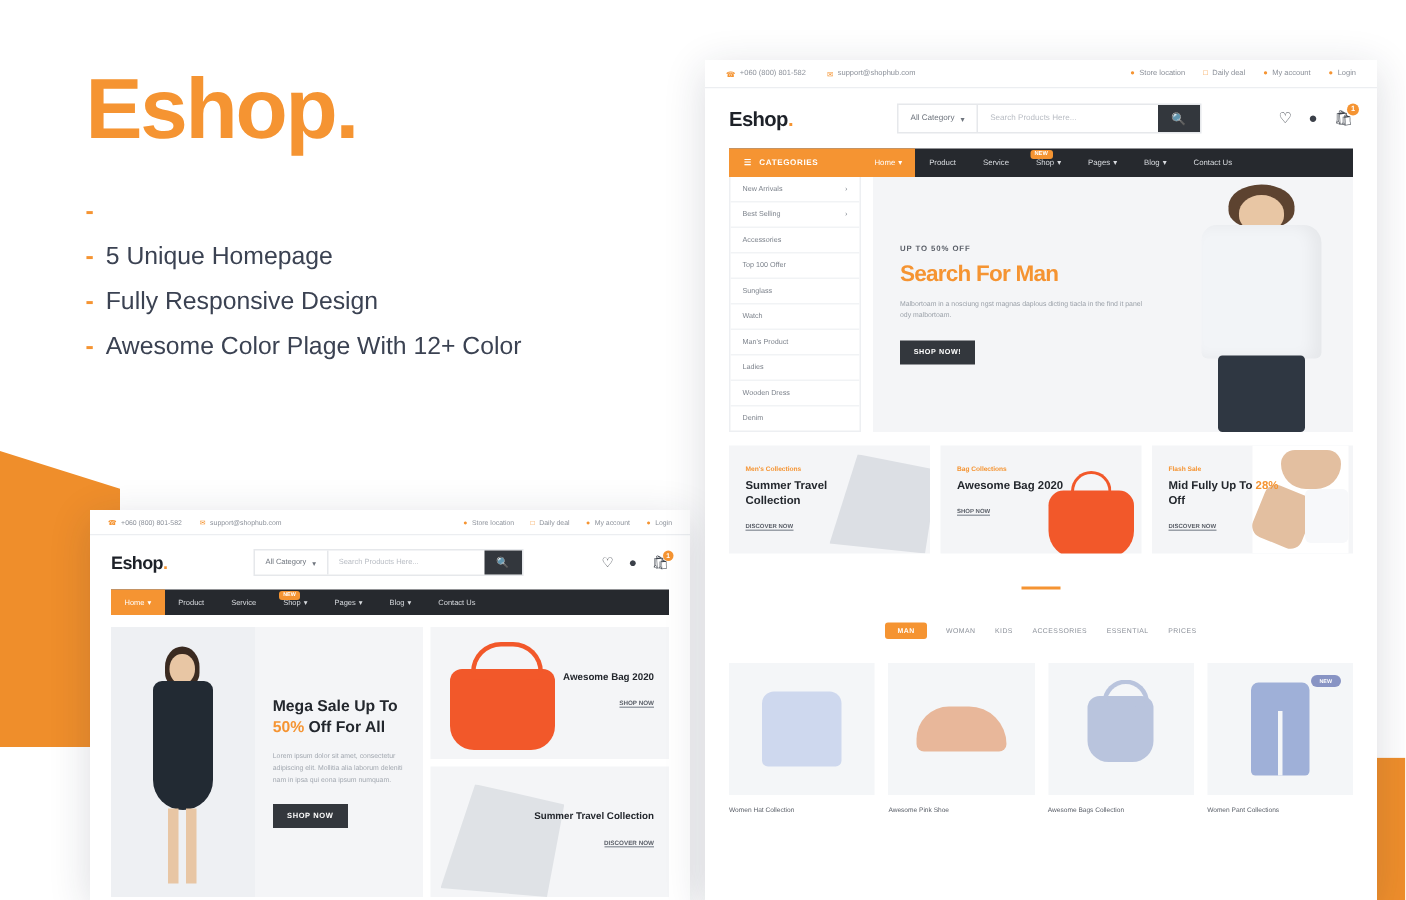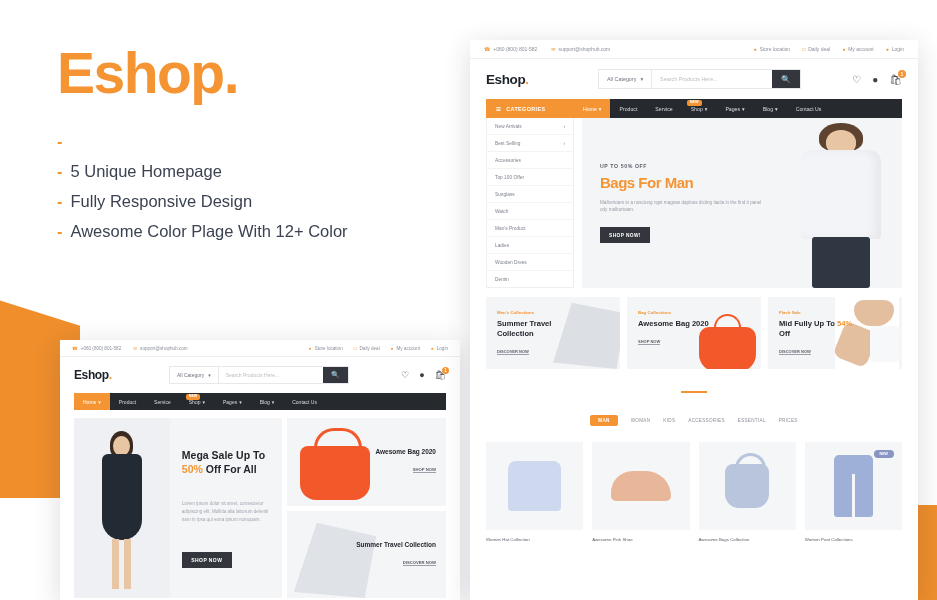--- a/index.html
+++ b/index.html
@@ -266,21 +266,21 @@
 
     <div class="sec-hero" style="margin:8px 14px 0;height:180px;gap:5px;">
       <div class="sec-left">
         <div class="sec-dressbox">
           <div class="dress-hair" style="left:38%;top:7%;width:24%;height:15%;"></div>
           <div class="dress-head" style="left:41%;top:10%;width:17%;height:11%;"></div>
           <div class="dress-body" style="left:29%;top:20%;width:42%;height:48%;"></div>
           <div class="dress-legs" style="left:40%;top:67%;width:7%;height:28%;"></div>
           <div class="dress-legs" style="left:52%;top:67%;width:7%;height:28%;"></div>
         </div>
-        <div class="sec-copy" style="padding:0 12px;gap:16px;">
+        <div class="sec-copy" style="padding:0 12px;">
           <div style="font-size:10.5px;font-weight:bold;color:#23272d;line-height:1.35;">
             <span>Mega Sale Up To </span><span style="color:#f59432;">50%</span><span> Off For All</span>
           </div>
           <div style="font-size:4.6px;color:#a2a8b0;line-height:1.7;margin-top:8px;">Lorem ipsum dolor sit amet, consectetur adipiscing elit. Mollitia alia laborum deleniti nam in ipsa qui eona ipsum numquam.</div>
           <div class="btn-dark" style="width:50px;height:16px;font-size:5px;margin-top:12px;">SHOP NOW</div>
         </div>
       </div>
       <div class="sec-right" style="gap:5px;">
         <div class="sec-card">
           <div class="bag-shape"></div>
@@ -424,21 +424,21 @@
           <span>Wooden Dress</span>
         </div>
         <div class="side-item" style="height:17px;padding:0 8px;font-size:4.8px;">
           <span>Denim</span>
         </div>
       </div>
 
       <div class="hero">
         <div class="hero-copy" style="padding-left:18px;width:58%;">
           <div class="hero-kicker" style="font-size:5.2px;">UP TO 50% OFF</div>
-          <div class="hero-title" style="font-size:15px;margin-top:5px;">Bags For Man</div>
+          <div class="hero-title" style="font-size:15px;margin-top:5px;">Search For Man</div>
           <div class="hero-text" style="font-size:4.6px;margin-top:8px;">Malbortoam in a nosciung ngst magnas daplous dicting tiacla in the find it panel ody malbortoam.</div>
           <div class="btn-dark" style="width:50px;height:16px;font-size:4.8px;margin-top:14px;">SHOP NOW!</div>
         </div>
         <div class="figure" style="right:6px;width:110px;height:100%;">
           <div class="fig-hair" style="left:30%;top:3%;width:40%;height:17%;"></div>
           <div class="fig-head" style="left:36%;top:7%;width:28%;height:15%;"></div>
           <div class="fig-shirt" style="left:14%;top:19%;width:72%;height:52%;"></div>
           <div class="fig-pants" style="left:24%;top:70%;width:52%;height:30%;"></div>
         </div>
       </div>
@@ -463,21 +463,21 @@
         </div>
       </div>
       <div class="pcard">
         <div style="position:absolute;right:2%;top:0;width:48%;height:100%;background:#fff;"></div>
         <div style="position:absolute;right:6%;top:4%;width:30%;height:36%;background:#e3bfa0;border-radius:10px 10px 18px 18px;"></div>
         <div style="position:absolute;right:22%;top:40%;width:26%;height:52%;background:#e3bfa0;transform:rotate(22deg);border-radius:8px;"></div>
         <div style="position:absolute;right:2%;top:40%;width:22%;height:50%;background:#f7f8fa;border-radius:4px;"></div>
         <div style="position:relative;z-index:2;padding:13px 0 0 11px;">
           <div class="pc-kicker" style="font-size:4.4px;">Flash Sale</div>
           <div class="pc-title" style="font-size:7.6px;margin-top:4px;width:70%;">
-            <span>Mid Fully Up To </span><span class="hl">54%</span><span> Off</span>
+            <span>Mid Fully Up To </span><span class="hl">28%</span><span> Off</span>
           </div>
           <div class="pc-link" style="font-size:4px;margin-top:8px;">DISCOVER NOW</div>
         </div>
       </div>
     </div>
 
     <div class="trending" style="margin-top:22px;">
       <div class="tr-underline"></div>
       <div class="tr-tabs" style="gap:13px;margin-top:22px;">
         <span class="tr-tab active" style="font-size:4.6px;padding:3px 8px;">MAN</span>

